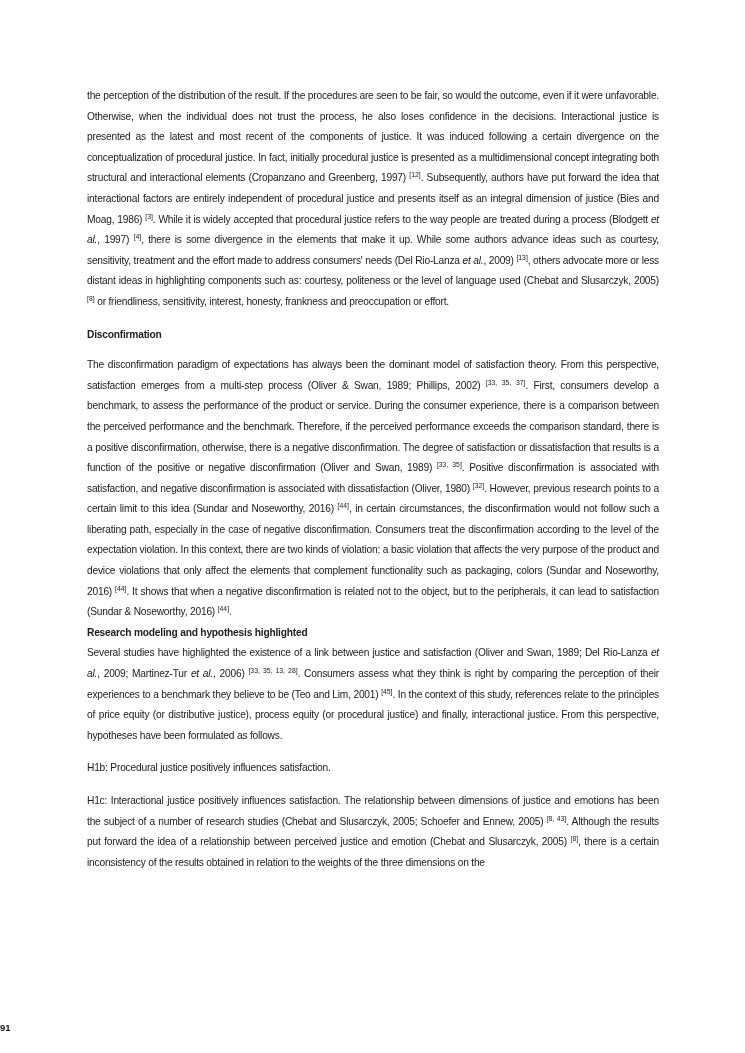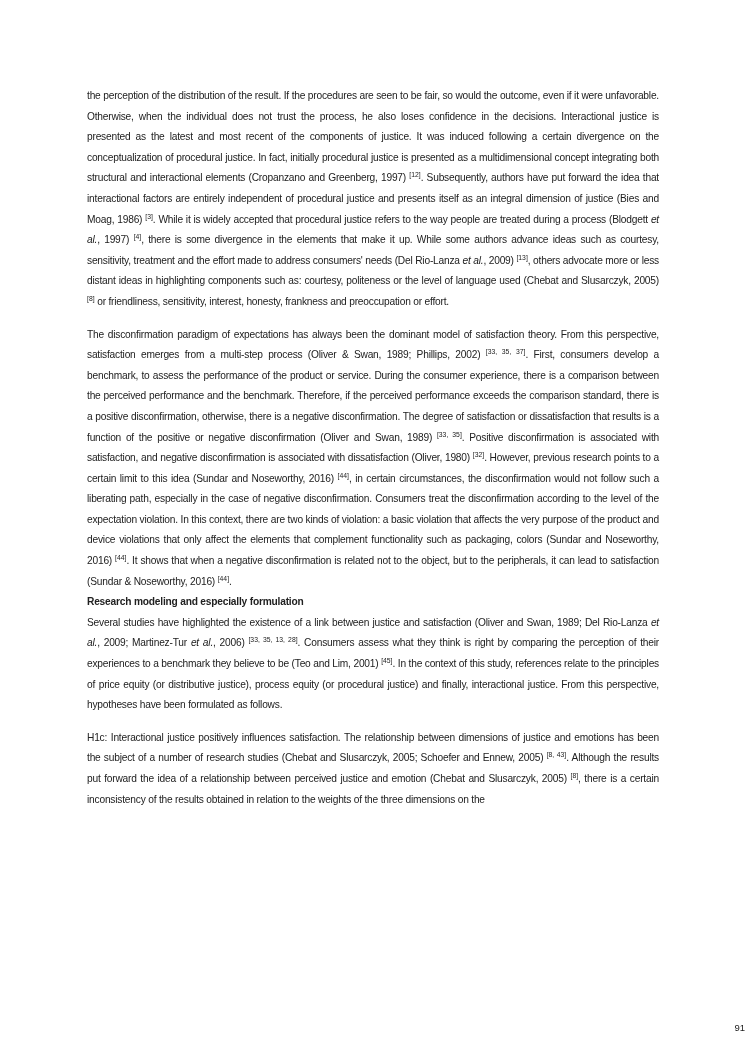--- a/index.html
+++ b/index.html
@@ -49,34 +49,36 @@
     font-size: 6.8px;
     letter-spacing: 0;
     line-height: 0;
     vertical-align: super;
   }
   .footer {
     position: absolute;
     left: 0;
     right: 0;
     top: 1022px;
-    text-align: right;
+    text-align: left;
     color: #1a1a1a;
     font-size: 9.5px;
-    font-weight: 400;
+    font-weight: 700;
     letter-spacing: 0;
   }
 </style>
 </head>
 <body>
 
 <div class="page">
   <div class="content" id="doc-blocks">
       <div class="para"><span>the perception of the distribution of the result. If the procedures are seen to be fair, so would the outcome, even if it were unfavorable. Otherwise, when the individual does not trust the process, he also loses confidence in the decisions. Interactional justice is presented as the latest and most recent of the components of justice. It was induced following a certain divergence on the conceptualization of procedural justice. In fact, initially procedural justice is presented as a multidimensional concept integrating both structural and interactional elements (Cropanzano and Greenberg, 1997) </span><sup class="cite">[12]</sup><span>. Subsequently, authors have put forward the idea that interactional factors are entirely independent of procedural justice and presents itself as an integral dimension of justice (Bies and Moag, 1986) </span><sup class="cite">[3]</sup><span>. While it is widely accepted that procedural justice refers to the way people are treated during a process (Blodgett </span><em>et al.</em><span>, 1997) </span><sup class="cite">[4]</sup><span>, there is some divergence in the elements that make it up. While some authors advance ideas such as courtesy, sensitivity, treatment and the effort made to address consumers' needs (Del Rio-Lanza </span><em>et al.</em><span>, 2009) </span><sup class="cite">[13]</sup><span>, others advocate more or less distant ideas in highlighting components such as: courtesy, politeness or the level of language used (Chebat and Slusarczyk, 2005) </span><sup class="cite">[8]</sup><span> or friendliness, sensitivity, interest, honesty, frankness and preoccupation or effort.</span></div>
+      <div class="heading"><span>Disconfirmation</span></div>
       <div class="para tight"><span>The disconfirmation paradigm of expectations has always been the dominant model of satisfaction theory. From this perspective, satisfaction emerges from a multi-step process (Oliver &amp; Swan, 1989; Phillips, 2002) </span><sup class="cite">[33, 35, 37]</sup><span>. First, consumers develop a benchmark, to assess the performance of the product or service. During the consumer experience, there is a comparison between the perceived performance and the benchmark. Therefore, if the perceived performance exceeds the comparison standard, there is a positive disconfirmation, otherwise, there is a negative disconfirmation. The degree of satisfaction or dissatisfaction that results is a function of the positive or negative disconfirmation (Oliver and Swan, 1989) </span><sup class="cite">[33, 35]</sup><span>. Positive disconfirmation is associated with satisfaction, and negative disconfirmation is associated with dissatisfaction (Oliver, 1980) </span><sup class="cite">[32]</sup><span>. However, previous research points to a certain limit to this idea (Sundar and Noseworthy, 2016) </span><sup class="cite">[44]</sup><span>, in certain circumstances, the disconfirmation would not follow such a liberating path, especially in the case of negative disconfirmation. Consumers treat the disconfirmation according to the level of the expectation violation. In this context, there are two kinds of violation: a basic violation that affects the very purpose of the product and device violations that only affect the elements that complement functionality such as packaging, colors (Sundar and Noseworthy, 2016) </span><sup class="cite">[44]</sup><span>. It shows that when a negative disconfirmation is related not to the object, but to the peripherals, it can lead to satisfaction (Sundar &amp; Noseworthy, 2016) </span><sup class="cite">[44]</sup><span>.</span></div>
-      <div class="heading tight"><span>Research modeling and especially formulation</span></div>
+      <div class="heading tight"><span>Research modeling and hypothesis highlighted</span></div>
       <div class="para"><span>Several studies have highlighted the existence of a link between justice and satisfaction (Oliver and Swan, 1989; Del Rio-Lanza </span><em>et al.</em><span>, 2009; Martinez-Tur </span><em>et al.</em><span>, 2006) </span><sup class="cite">[33, 35, 13, 28]</sup><span>. Consumers assess what they think is right by comparing the perception of their experiences to a benchmark they believe to be (Teo and Lim, 2001) </span><sup class="cite">[45]</sup><span>. In the context of this study, references relate to the principles of price equity (or distributive justice), process equity (or procedural justice) and finally, interactional justice. From this perspective, hypotheses have been formulated as follows.</span></div>
+      <div class="para"><span>H1b: Procedural justice positively influences satisfaction.</span></div>
       <div class="para tight"><span>H1c: Interactional justice positively influences satisfaction. The relationship between dimensions of justice and emotions has been the subject of a number of research studies (Chebat and Slusarczyk, 2005; Schoefer and Ennew, 2005) </span><sup class="cite">[8, 43]</sup><span>. Although the results put forward the idea of a relationship between perceived justice and emotion (Chebat and Slusarczyk, 2005) </span><sup class="cite">[8]</sup><span>, there is a certain inconsistency of the results obtained in relation to the weights of the three dimensions on the</span></div>
     </div>
   <div class="footer">
     <span>91</span>
   </div>
 </div>
 
 </body></html>

